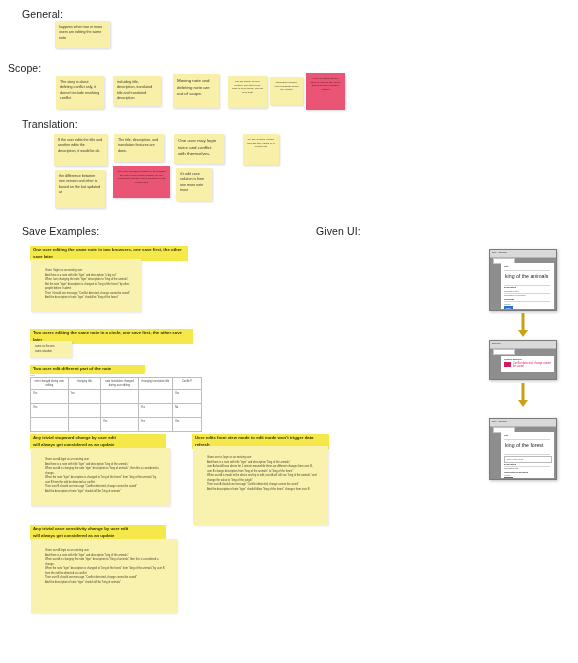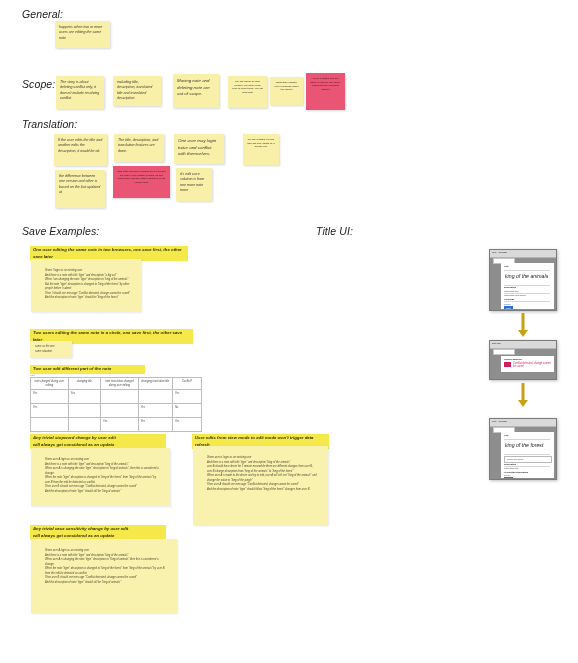--- a/index.html
+++ b/index.html
@@ -1,21 +1,21 @@
 <!DOCTYPE html>
 <html><head>
 <meta charset="utf-8">
 <style>
   html,body{margin:0;padding:0;background:#ffffff;}
   body{
     width:578px;height:663px;position:relative;overflow:hidden;
     font-family:"Liberation Sans", sans-serif;
     color:#222;
   }
-  .canvas{position:absolute;inset:0;font-style:italic;}
+  .canvas{position:absolute;inset:0;}
 
   
   .sec-head{
     position:absolute;font-size:10.5px;font-weight:400;color:#1a1a1a;
     letter-spacing:.1px;white-space:nowrap;
   }
 
   
   .note{
     position:absolute;box-sizing:border-box;
@@ -104,21 +104,21 @@
     border-top:7px solid #c8a117;}
 </style>
 </head>
 <body>
 
 <div class="canvas">
 
   <div class="sec-head" style="left:22px;top:8px;">General:</div>
   <div class="note big" style="left:55px;top:21px;width:55px;height:27px;">happens when two or more users are editing the same note</div>
 
-  <div class="sec-head" style="left:22px;top:62px;margin-top:16px;">Scope:</div>
+  <div class="sec-head" style="left:8px;top:62px;">Scope:</div>
   <div class="note big" style="left:56px;top:76px;width:48px;height:33px;">The story is about deleting conflict only, it doesn't include resolving conflict</div>
   <div class="note big" style="left:113px;top:76px;width:48px;height:30px;">including title, description, translated title and translated description</div>
   <div class="note xl" style="left:173px;top:74px;width:46px;height:34px;">Moving note and deleting note are out of scope.</div>
   <div class="note tiny c" style="left:228px;top:76px;width:39px;height:32px;">can not merge or keep version, can either keep mine or keep theirs, can not keep both</div>
   <div class="note tiny c" style="left:270px;top:77px;width:33px;height:28px;">notification needed, just a message about the conflict</div>
   <div class="note pink tiny c" style="left:306px;top:73px;width:39px;height:37px;">if one is editing and the other is viewing, the viewer should get the refreshed content</div>
 
   <div class="sec-head" style="left:22px;top:118px;">Translation:</div>
   <div class="note big" style="left:54px;top:134px;width:53px;height:32px;">If the user edits the title and another edits the description, it would be ok.</div>
   <div class="note big" style="left:114px;top:134px;width:50px;height:28px;">The title, description, and translation features are done.</div>
@@ -199,21 +199,21 @@
 
   <div class="hl" style="left:30px;top:525px;width:136px;">Any trivial case sensitivity change by user edit
 will always get considered as an update</div>
   <div class="gherkin shade" style="left:31px;top:539px;width:146px;height:74px;">Given user A login as an existing user
 And there is a note with title "tiger" and description "king of the animals"
 When user A is changing the note "tiger" description to "King of animals" then this is considered a change.
 When the note "tiger" description is changed to "king of the forest" from "king of the animals" by user B from the edit be detected as conflict
 Then user B should see message "Conflict detected, change cannot be saved"
 And the description of note "tiger" should still be "king of animals"</div>
 
-  <div class="sec-head" style="left:316px;top:225px;">Title UI:</div>
+  <div class="sec-head" style="left:316px;top:225px;">Given UI:</div>
 
   <div class="mock" style="left:489px;top:249px;width:68px;height:62px;">
     <div class="chrome">
       <div class="ttl">Note - Sandbox</div>
     </div>
     <div class="urlbar"></div>
     <div class="pane" style="left:11px;top:13px;width:53px;height:46px;">
       <div class="lbl b" style="position:absolute;left:3px;top:2px;">Title</div>
       <div class="rule" style="position:absolute;left:3px;top:7px;width:46px;"></div>
       <div class="h1" style="position:absolute;left:4px;top:10px;">king of the animals</div>

